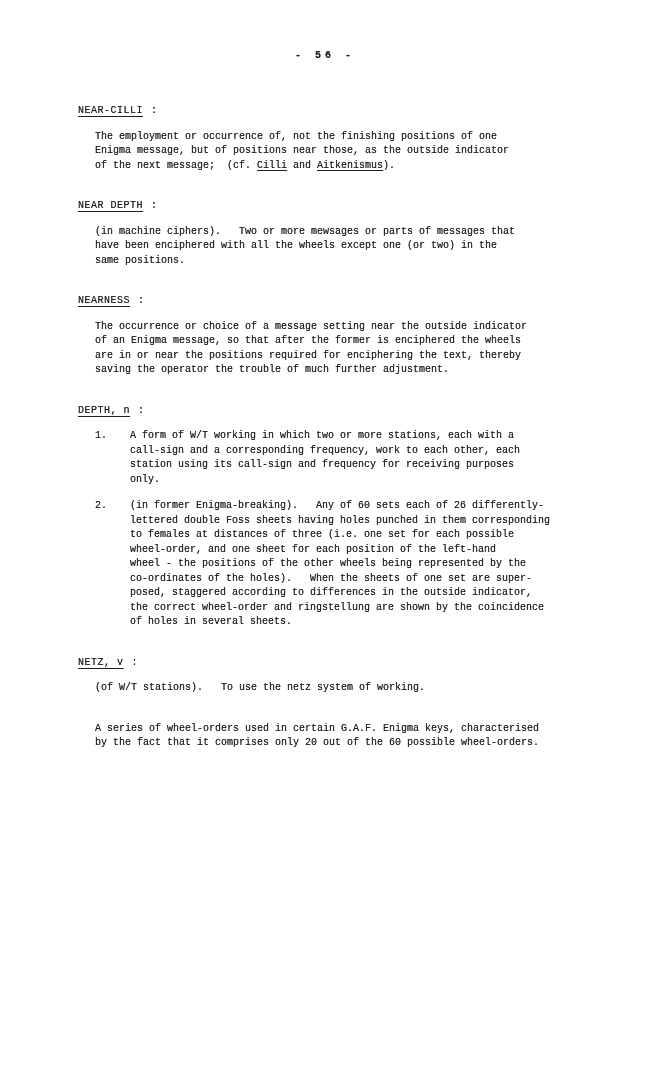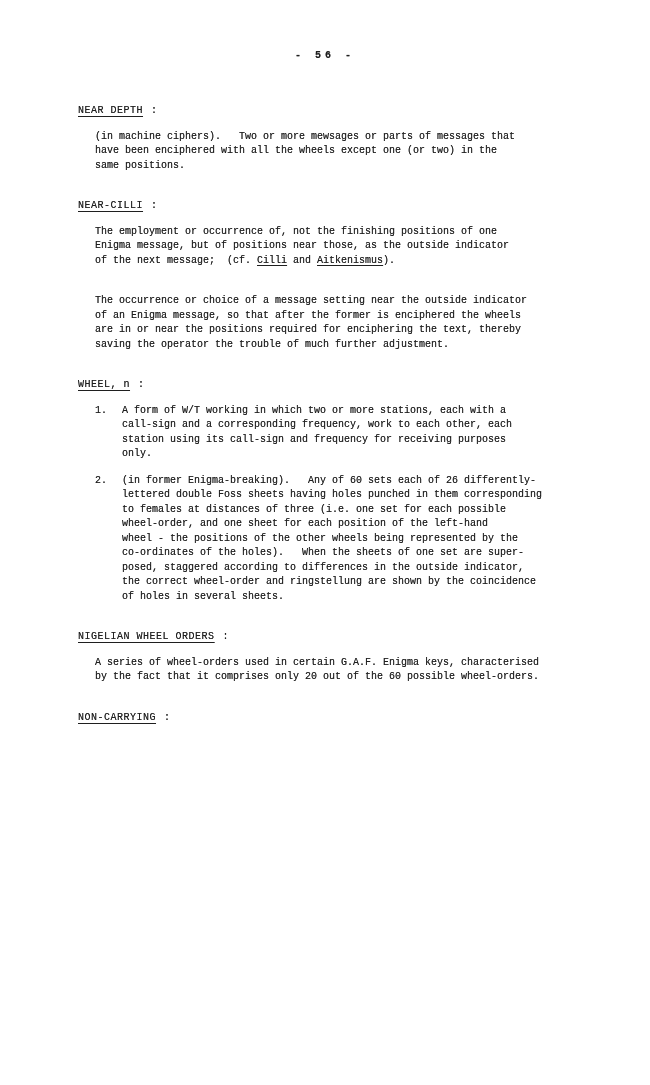--- a/index.html
+++ b/index.html
@@ -38,58 +38,59 @@
     text-underline-offset: 3px;
     text-decoration-thickness: 1.3px;
     letter-spacing: 0.5px;
   }
   .colon { margin-left: 8px; }
   .body, .lead, .inline-line { margin-left: 17px; white-space: pre; }
   .items { margin-left: 17px; }
   .item { display: flex; }
   .item + .item { margin-top: 12px; }
   .item-num { width: 27px; flex-shrink: 0; }
-  .item-text { white-space: pre; }
+  .item-text { white-space: pre; margin-left: 8px; }
   .ref {
     text-decoration: underline;
     text-underline-offset: 2px;
     text-decoration-thickness: 1.2px;
   }
 </style>
 </head>
 <body>
 
 <div class="page">
   <div class="page-number">- 56 -</div>
 
   <div class="content">
 
     <div class="entry">
+      <div class="term-line"><span class="term">NEAR-CILLI</span><span class="colon">:</span></div>
+      <div class="lead">The employment or occurrence of, not the finishing positions of one
+Enigma message, but of positions near those, as the outside indicator</div>
+      <div class="inline-line"><span>of the next message;  (cf. </span><span class="ref">Cilli</span><span> and </span><span class="ref">Aitkenismus</span><span>).</span></div>
+    </div>
+
+    <div class="entry">
       <div class="term-line"><span class="term">NEAR DEPTH</span><span class="colon">:</span></div>
       <div class="body">(in machine ciphers).   Two or more mewsages or parts of messages that
 have been enciphered with all the wheels except one (or two) in the
 same positions.</div>
     </div>
 
     <div class="entry">
-      <div class="term-line"><span class="term">NEAR-CILLI</span><span class="colon">:</span></div>
-      <div class="lead">The employment or occurrence of, not the finishing positions of one
-Enigma message, but of positions near those, as the outside indicator</div>
-      <div class="inline-line"><span>of the next message;  (cf. </span><span class="ref">Cilli</span><span> and </span><span class="ref">Aitkenismus</span><span>).</span></div>
-    </div>
-
-    <div class="entry">
+      <div class="term-line"><span class="term">NEARNESS</span><span class="colon">:</span></div>
       <div class="body">The occurrence or choice of a message setting near the outside indicator
 of an Enigma message, so that after the former is enciphered the wheels
 are in or near the positions required for enciphering the text, thereby
 saving the operator the trouble of much further adjustment.</div>
     </div>
 
     <div class="entry">
-      <div class="term-line"><span class="term">WHEEL, n</span><span class="colon">:</span></div>
+      <div class="term-line"><span class="term">DEPTH, n</span><span class="colon">:</span></div>
       <div class="items">
         <div class="item">
           <span class="item-num">1.</span>
           <span class="item-text">A form of W/T working in which two or more stations, each with a
 call-sign and a corresponding frequency, work to each other, each
 station using its call-sign and frequency for receiving purposes
 only.</span>
         </div>
         <div class="item">
           <span class="item-num">2.</span>
@@ -99,28 +100,30 @@
 wheel-order, and one sheet for each position of the left-hand
 wheel - the positions of the other wheels being represented by the
 co-ordinates of the holes).   When the sheets of one set are super-
 posed, staggered according to differences in the outside indicator,
 the correct wheel-order and ringstellung are shown by the coincidence
 of holes in several sheets.</span>
         </div>
       </div>
     </div>
 
+    <div class="entry">
+      <div class="term-line"><span class="term">NETZ, v</span><span class="colon">:</span></div>
+      <div class="body">(of W/T stations).   To use the netz system of working.</div>
+    </div>
 
     <div class="entry">
-      <div class="term-line"><span class="term">NIGELIAN WHEEL ORDERS</span><span class="colon">:</span></div>
       <div class="body">A series of wheel-orders used in certain G.A.F. Enigma keys, characterised
 by the fact that it comprises only 20 out of the 60 possible wheel-orders.</div>
     </div>
 
     <div class="entry">
     </div>
 
     <div class="entry">
-      <div class="term-line"><span class="term">NON-CARRYING</span><span class="colon">:</span></div>
     </div>
 
   </div>
 </div>
 
 </body></html>

